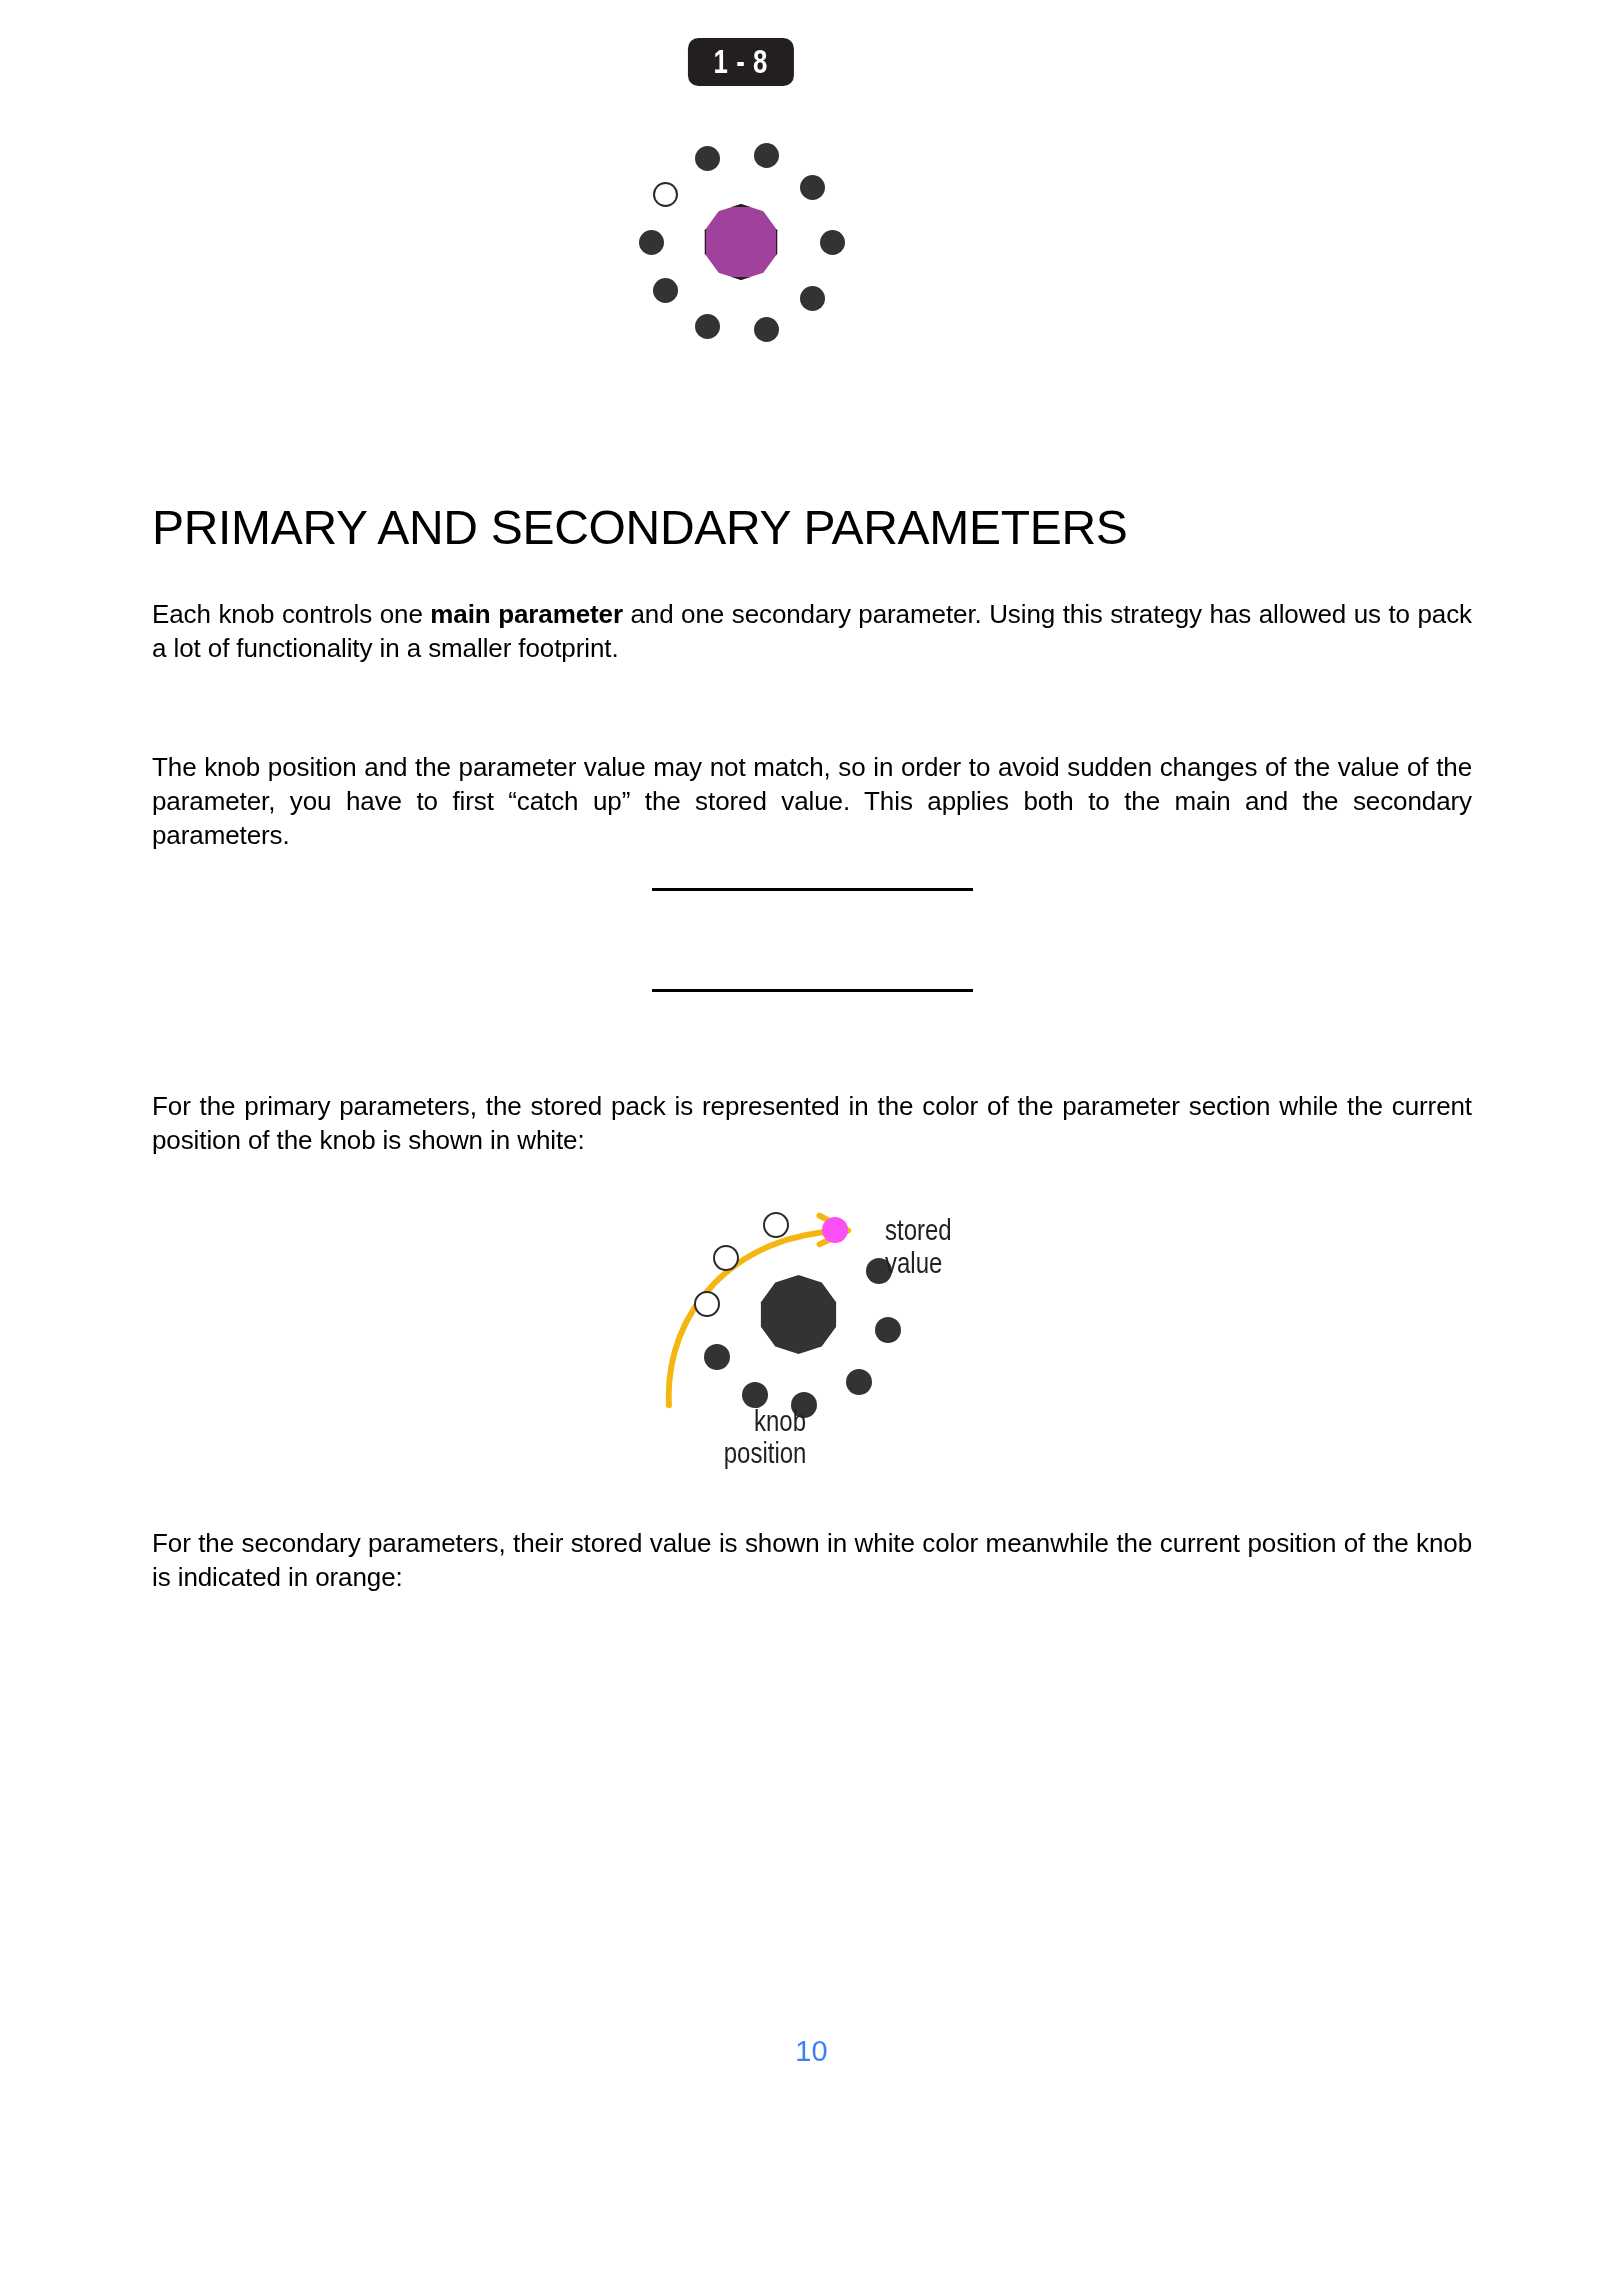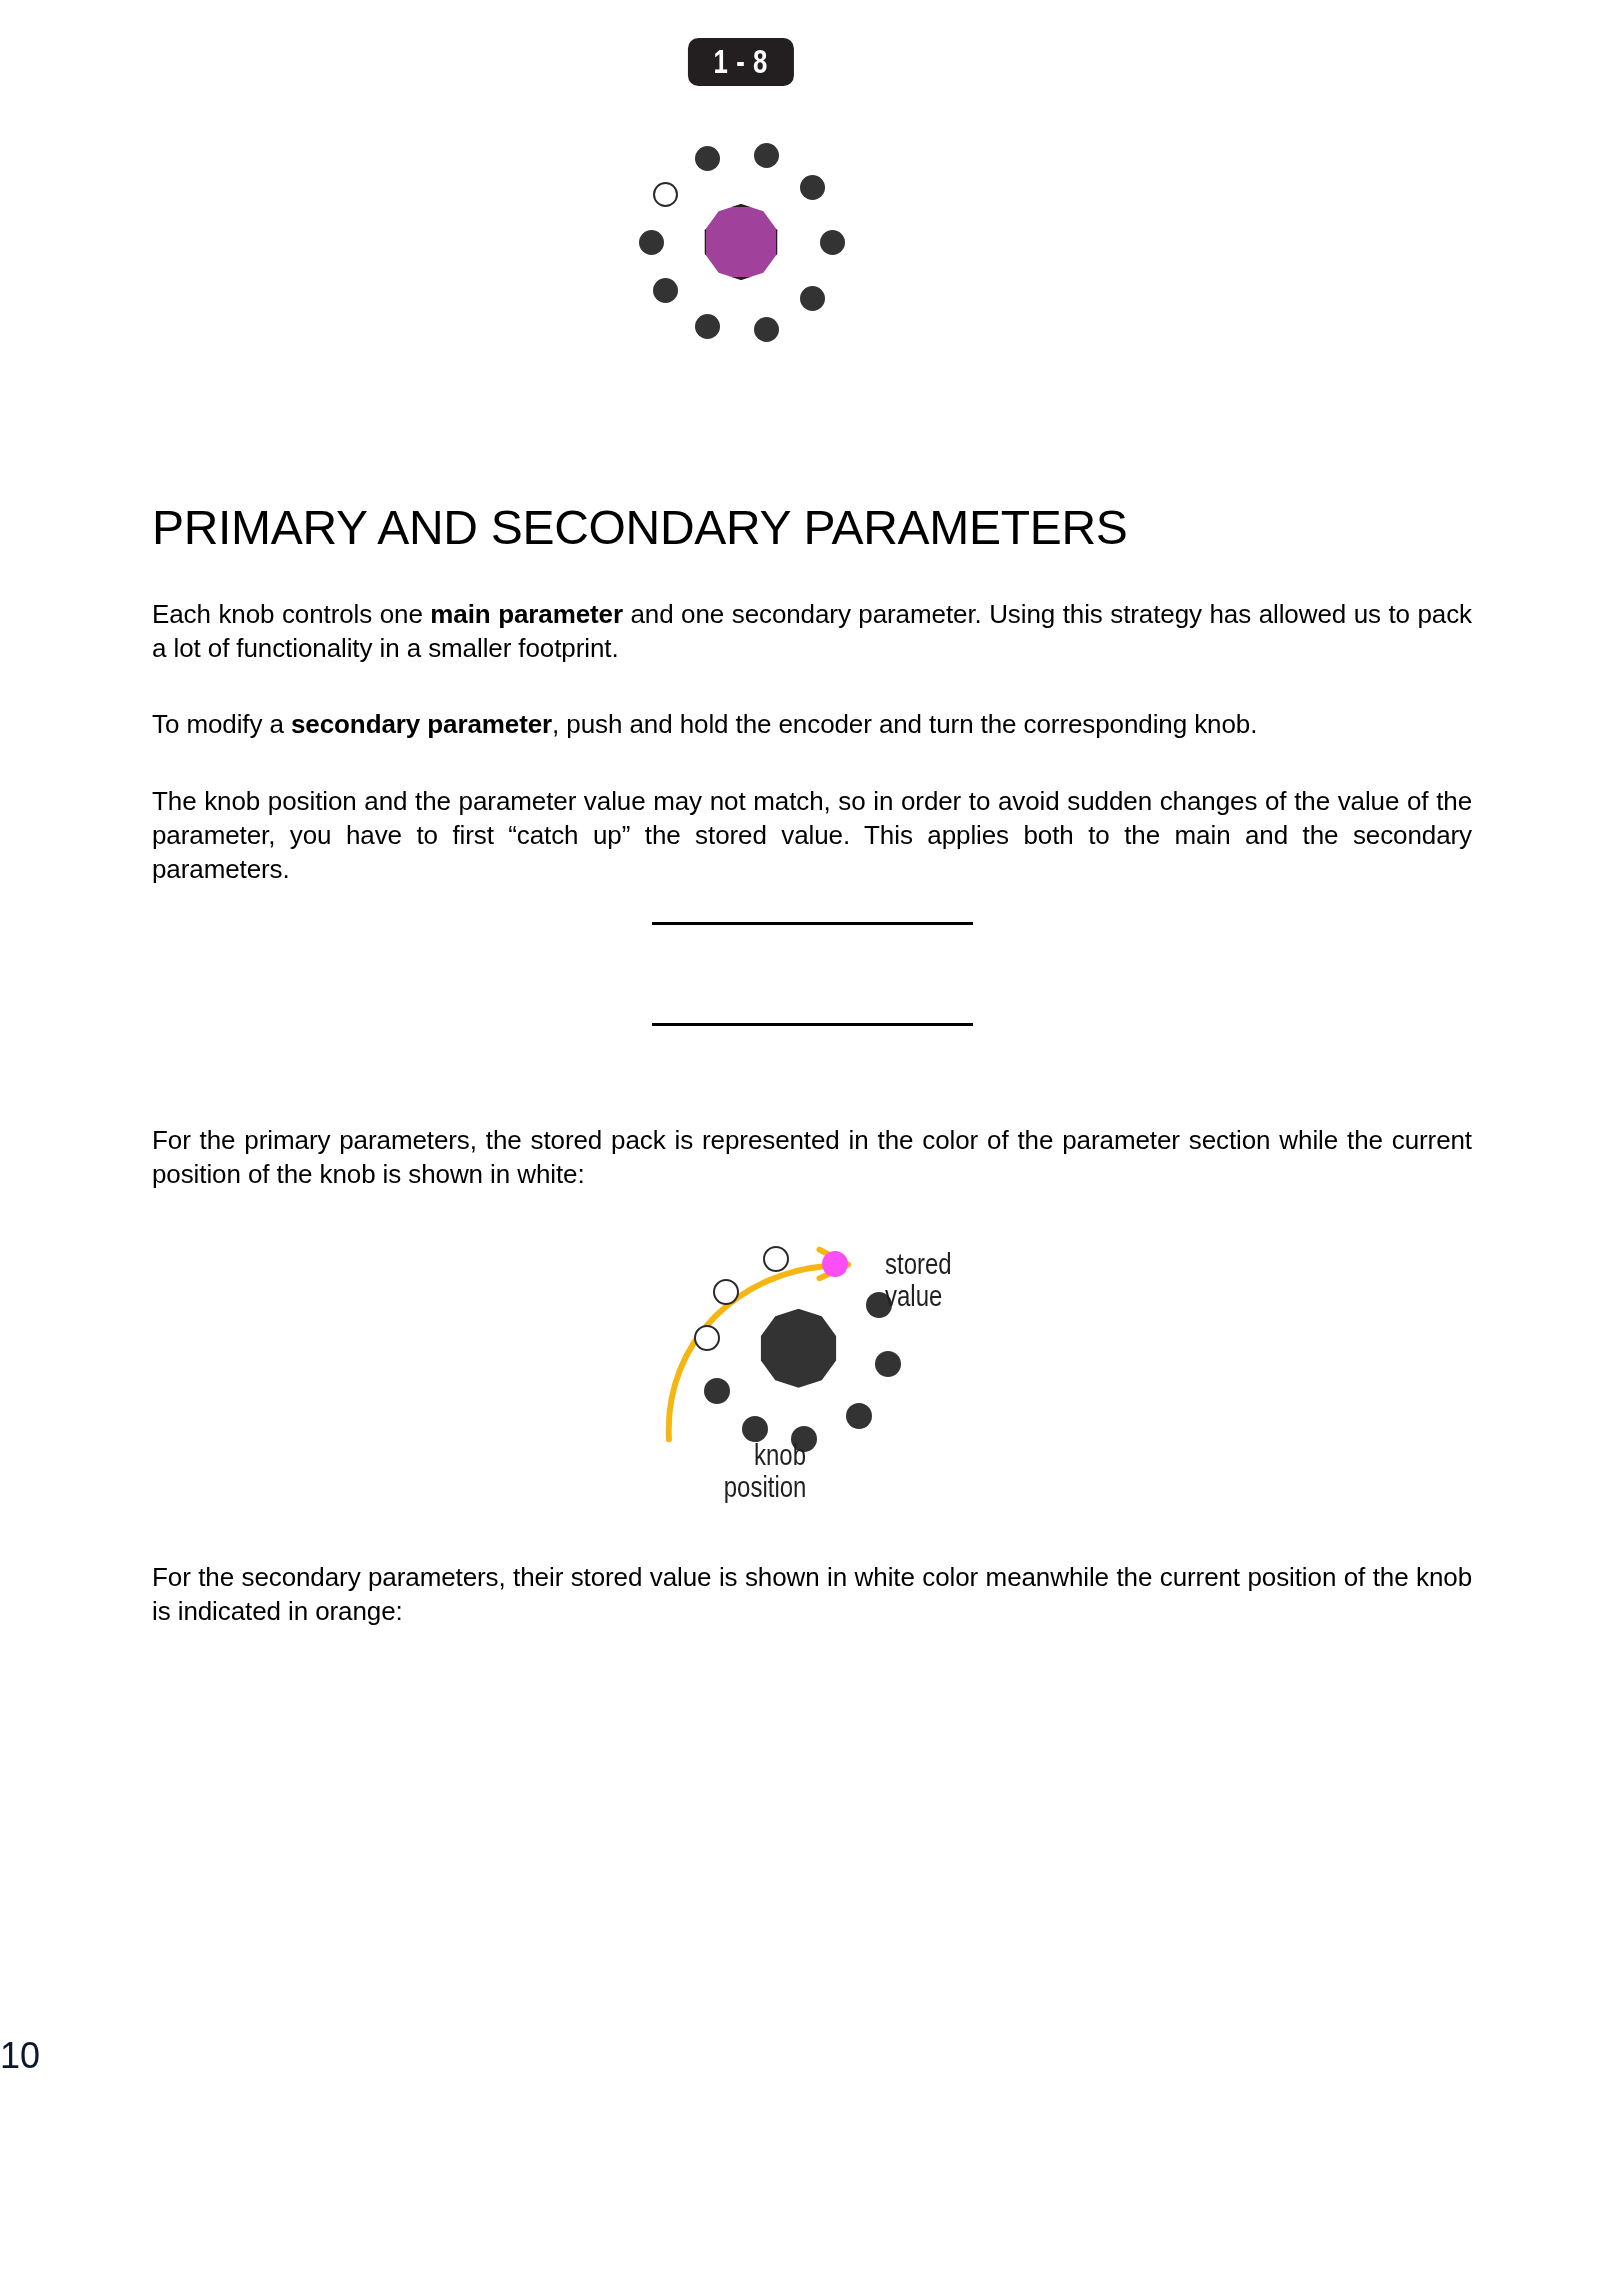--- a/index.html
+++ b/index.html
@@ -221,22 +221,23 @@
     overflow: visible;
     pointer-events: none;
   }
 
   
   .page-number {
     position: absolute;
     left: 0;
     right: 0;
     top: 2035px;
-    font-size: 36px;
-    color: #0f172a;
+    text-align: center;
+    font-size: 29px;
+    color: #3b82f6;
   }
 </style>
 </head>
 <body>
 
 <div class="page">
 
   <div class="content">
 
     <div class="fig-top">
@@ -264,21 +265,20 @@
     <div class="title-wrap">
       <h1 class="page-title">PRIMARY AND SECONDARY PARAMETERS</h1>
     </div>
 
     <div class="gap-lg"></div>
 
     <p class="body"><span>Each knob controls one </span><b>main parameter</b><span> and one secondary parameter. Using this strategy has allowed us to pack a lot of functionality in a smaller footprint.</span></p>
 
     <div class="gap-lg"></div>
 
-    <p class="body"><span>To modify a </span><b>secondary parameter</b><span>, push and hold the encoder and turn the corresponding knob.</span></p>
 
     <div class="gap-lg"></div>
 
     <p class="body justify-last">The knob position and the parameter value may not match, so in order to avoid sudden changes of the value of the parameter, you have to first “catch up” the stored value. This applies both to the main and the secondary parameters.</p>
 
     <div style="height:35px"></div>
 
     <div class="rule"></div>
     <div style="height:50px"></div>
     <div style="height:48px"></div>

